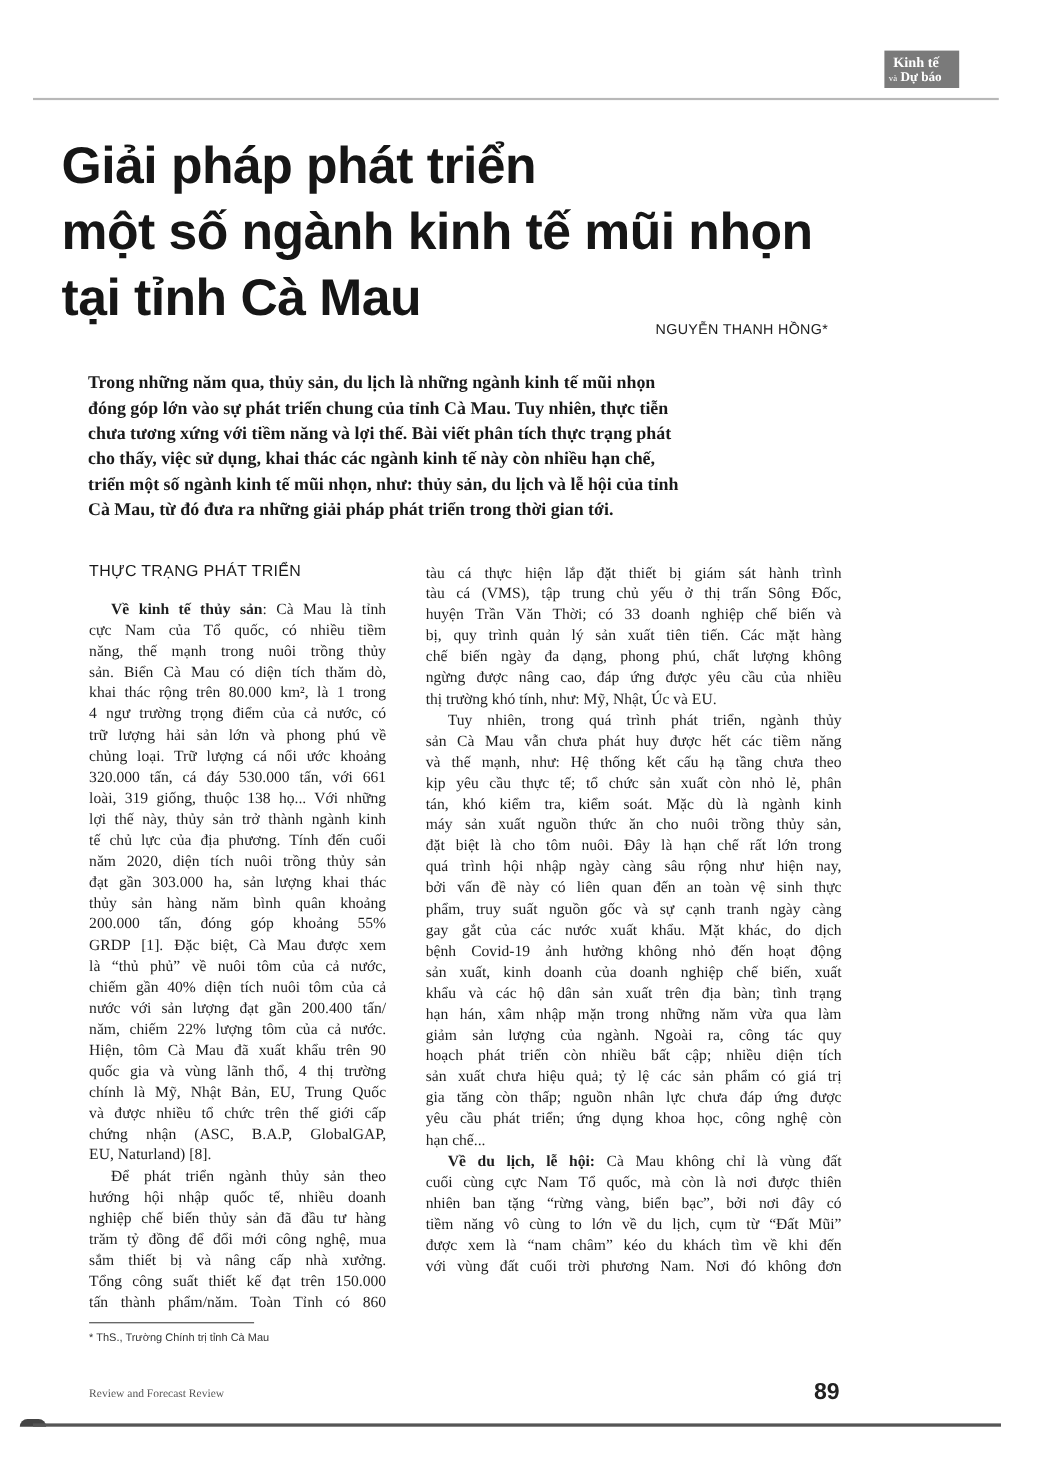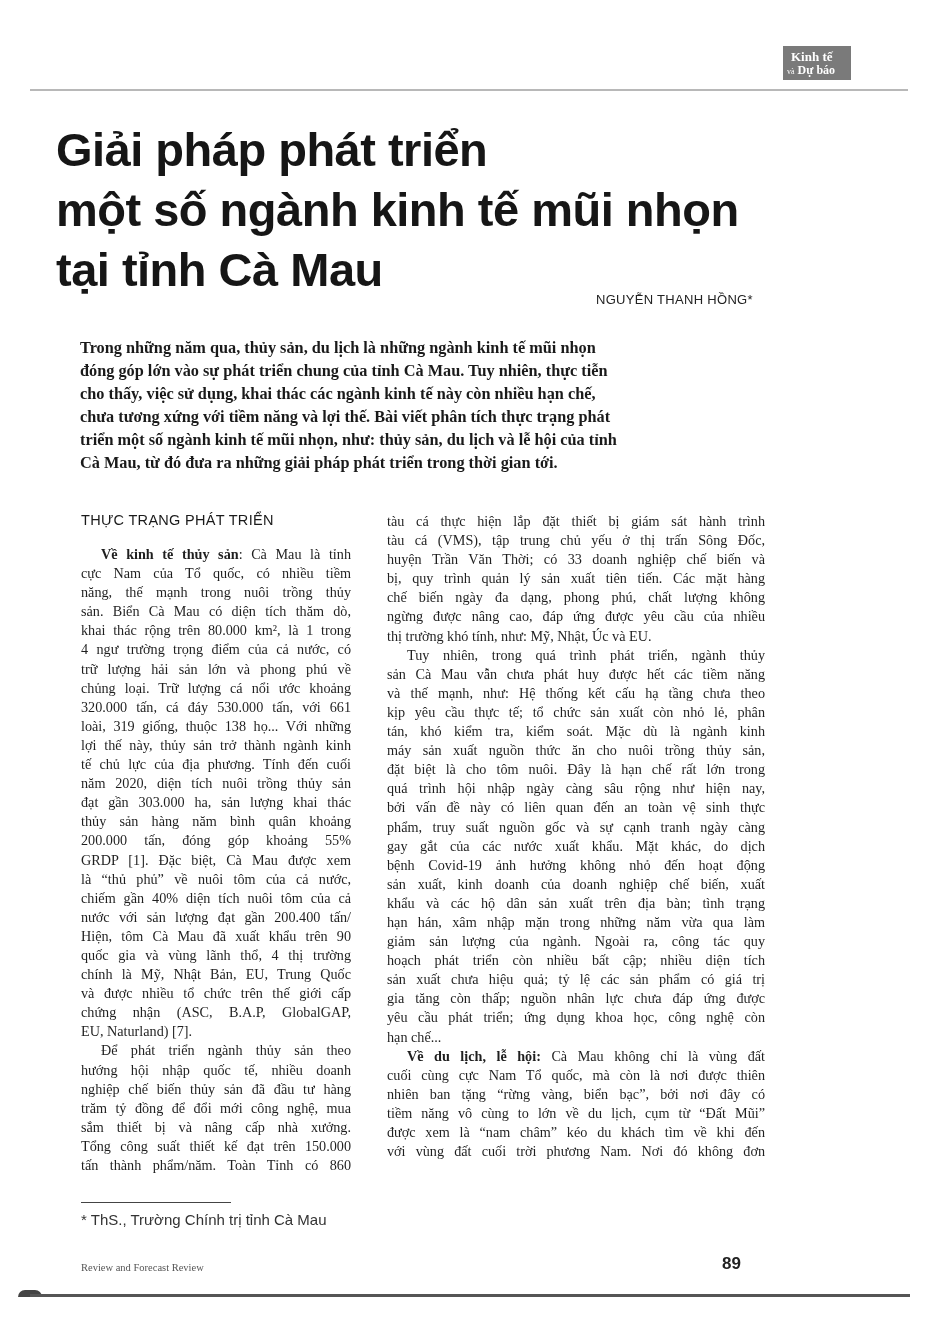--- a/index.html
+++ b/index.html
@@ -1,38 +1,38 @@
 <!DOCTYPE html>
 <html><head>
 <meta charset="utf-8">
 <style>
   html, body { margin: 0; padding: 0; background: #ffffff; }
   body { width: 944px; height: 1333px; position: relative; overflow: hidden; font-family: "Liberation Serif", serif; color: #1a1a1a; }
-  .badge { position: absolute; left: 783px; top: 46px; width: 68px; height: 34px; background: #7a7a7a; color: #fff; font-family: "Liberation Serif", serif; font-weight: bold; line-height: 1; }
+  .badge { position: absolute; left: 804px; top: 46px; width: 68px; height: 34px; background: #7a7a7a; color: #fff; font-family: "Liberation Serif", serif; font-weight: bold; line-height: 1; }
   .badge .l1 { position: absolute; left: 8px; top: 4px; font-size: 13px; }
   .badge .l2 { position: absolute; left: 4px; top: 18px; font-size: 12px; }
   .badge .l2 small { font-size: 8px; font-weight: normal; margin-right: 3px; }
   .top-rule { position: absolute; left: 30px; top: 89px; width: 878px; height: 2px; background: #b8b8b8; }
   .title { position: absolute; left: 56px; top: 120px; width: 760px; font-family: "Liberation Sans", sans-serif; font-weight: bold; font-size: 47px; line-height: 60px; color: #161616; letter-spacing: -0.5px; }
   .title div { white-space: nowrap; }
   .author { position: absolute; left: 596px; top: 292px; font-family: "Liberation Sans", sans-serif; font-size: 13px; letter-spacing: 0.3px; color: #222; }
   .abstract { position: absolute; left: 80px; top: 336px; width: 685px; font-family: "Liberation Serif", serif; font-weight: bold; font-size: 16.3px; line-height: 23px; color: #1a1a1a; text-align: justify; }
   .abstract div { white-space: nowrap; }
   .col { position: absolute; font-size: 14.2px; line-height: 19.1px; color: #1f1f1f; }
   .col .line { white-space: nowrap; text-align: justify; text-align-last: justify; }
   .col .line.last { text-align-last: left; }
   .col .line.indent { text-indent: 20px; }
   .col-left { left: 81px; top: 545px; width: 270px; }
   .col-right { left: 387px; top: 512px; width: 378px; }
   .section-heading { position: absolute; left: 81px; top: 512px; font-family: "Liberation Sans", sans-serif; font-size: 14.5px; letter-spacing: 0.3px; color: #1a1a1a; }
   .lead { font-weight: bold; }
   .fn-rule { position: absolute; left: 81px; top: 1202px; width: 150px; height: 1px; background: #444; }
-  .footnote { position: absolute; left: 81px; top: 1211px; font-family: "Liberation Sans", sans-serif; font-size: 15px; color: #333; }
+  .footnote { position: absolute; left: 81px; top: 1211px; font-family: "Liberation Sans", sans-serif; font-size: 10px; color: #333; }
   .footer-journal { position: absolute; left: 81px; top: 1262px; font-family: "Liberation Serif", serif; font-size: 10.5px; color: #555; }
-  .page-num { position: absolute; left: 722px; top: 1254px; font-family: "Liberation Sans", sans-serif; font-weight: bold; font-size: 17px; color: #222; }
+  .page-num { position: absolute; left: 740px; top: 1254px; font-family: "Liberation Sans", sans-serif; font-weight: bold; font-size: 21px; color: #222; }
   .bottom-rule { position: absolute; left: 30px; top: 1294px; width: 880px; height: 3px; background: #555; }
   .bottom-blob { position: absolute; left: 18px; top: 1290px; width: 24px; height: 7px; border-radius: 10px 10px 0 0; background: #444; }
 </style>
 </head>
 <body>
 
 <div class="badge">
   <span class="l1">Kinh tế</span>
   <span class="l2"><small>và</small><span>Dự báo</span></span>
 </div>
@@ -42,22 +42,22 @@
   <div>Giải pháp phát triển</div>
   <div>một số ngành kinh tế mũi nhọn</div>
   <div>tại tỉnh Cà Mau</div>
 </div>
 
 <div class="author">NGUYỄN THANH HỒNG*</div>
 
 <div class="abstract">
   <div>Trong những năm qua, thủy sản, du lịch là những ngành kinh tế mũi nhọn</div>
   <div>đóng góp lớn vào sự phát triển chung của tỉnh Cà Mau. Tuy nhiên, thực tiễn</div>
+  <div>chưa tương xứng với tiềm năng và lợi thế. Bài viết phân tích thực trạng phát</div>
   <div>cho thấy, việc sử dụng, khai thác các ngành kinh tế này còn nhiều hạn chế,</div>
-  <div>chưa tương xứng với tiềm năng và lợi thế. Bài viết phân tích thực trạng phát</div>
   <div>triển một số ngành kinh tế mũi nhọn, như: thủy sản, du lịch và lễ hội của tỉnh</div>
   <div>Cà Mau, từ đó đưa ra những giải pháp phát triển trong thời gian tới.</div>
 </div>
 
 <div class="section-heading">THỰC TRẠNG PHÁT TRIỂN</div>
 
 <div class="col col-left" id="leftcol">
   <div class="line indent"><span class="lead">Về kinh tế thủy sản</span><span>: Cà Mau là tỉnh</span></div>
 <div class="line">cực Nam của Tổ quốc, có nhiều tiềm</div>
     <div class="line">năng, thế mạnh trong nuôi trồng thủy</div>
@@ -71,26 +71,27 @@
     <div class="line">lợi thế này, thủy sản trở thành ngành kinh</div>
     <div class="line">tế chủ lực của địa phương. Tính đến cuối</div>
     <div class="line">năm 2020, diện tích nuôi trồng thủy sản</div>
     <div class="line">đạt gần 303.000 ha, sản lượng khai thác</div>
     <div class="line">thủy sản hàng năm bình quân khoảng</div>
     <div class="line">200.000 tấn, đóng góp khoảng 55%</div>
     <div class="line">GRDP [1]. Đặc biệt, Cà Mau được xem</div>
     <div class="line">là “thủ phủ” về nuôi tôm của cả nước,</div>
     <div class="line">chiếm gần 40% diện tích nuôi tôm của cả</div>
     <div class="line">nước với sản lượng đạt gần 200.400 tấn/</div>
+    <div class="line">năm, chiếm 22% lượng tôm của cả nước.</div>
     <div class="line">Hiện, tôm Cà Mau đã xuất khẩu trên 90</div>
     <div class="line">quốc gia và vùng lãnh thổ, 4 thị trường</div>
     <div class="line">chính là Mỹ, Nhật Bản, EU, Trung Quốc</div>
     <div class="line">và được nhiều tổ chức trên thế giới cấp</div>
     <div class="line">chứng nhận (ASC, B.A.P, GlobalGAP,</div>
-    <div class="line last">EU, Naturland) [7].</div>
+    <div class="line last">EU, Naturland) [8].</div>
     <div class="line indent">Để phát triển ngành thủy sản theo</div>
     <div class="line">hướng hội nhập quốc tế, nhiều doanh</div>
     <div class="line">nghiệp chế biến thủy sản đã đầu tư hàng</div>
     <div class="line">trăm tỷ đồng để đổi mới công nghệ, mua</div>
     <div class="line">sắm thiết bị và nâng cấp nhà xưởng.</div>
     <div class="line">Tổng công suất thiết kế đạt trên 150.000</div>
     <div class="line">tấn thành phẩm/năm. Toàn Tỉnh có 860</div>
   </div>
 
 <div class="col col-right" id="rightcol">

